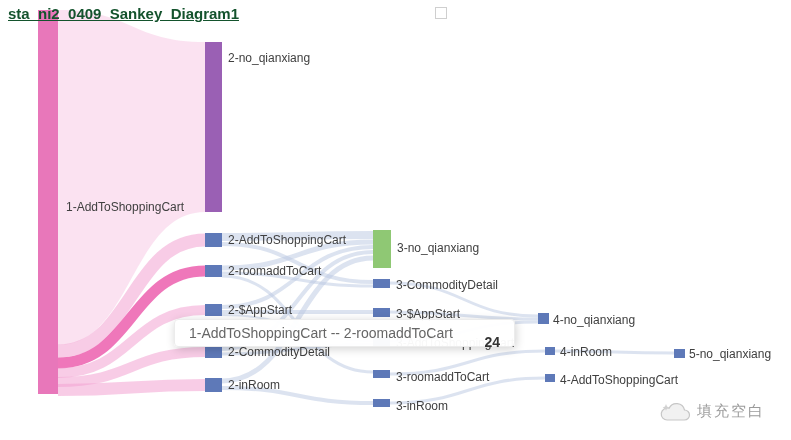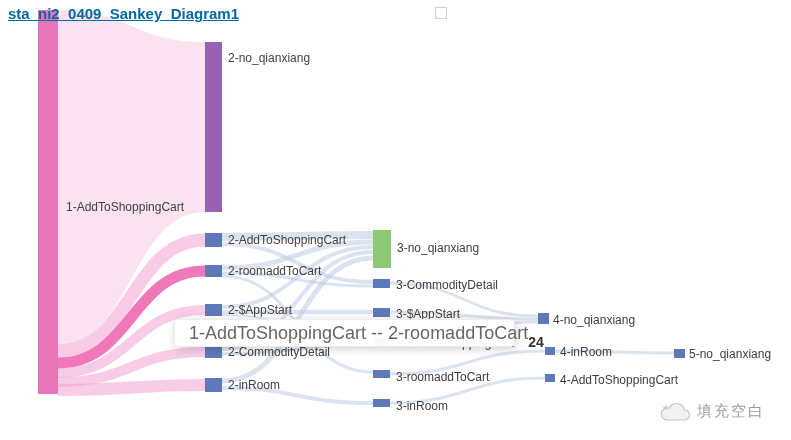--- a/index.html
+++ b/index.html
@@ -2,34 +2,34 @@
 <html><head>
 <meta charset="utf-8">
 <style>
   html,body{margin:0;padding:0;background:#fff;}
   .stage{
     position:relative;width:791px;height:440px;background:#ffffff;overflow:hidden;
     font-family:"Liberation Sans",sans-serif;
   }
   .chart-title{
     position:absolute;left:8px;top:5px;font-size:15px;font-weight:700;
-    color:#0369a1;text-decoration:underline;z-index:5;white-space:nowrap;
+    color:#14532d;text-decoration:underline;z-index:5;white-space:nowrap;
   }
   .toolbox-box{
     position:absolute;left:435px;top:7px;width:12px;height:12px;
     border:1px solid #cfcfcf;background:#fff;z-index:5;box-sizing:border-box;
   }
   #sankey{position:absolute;left:0;top:0;z-index:1;}
   .tooltip{
     position:absolute;left:174px;top:319px;width:341px;height:28px;box-sizing:border-box;
     background:rgba(255,255,255,0.96);border:1px solid #ececec;border-radius:4px;
     box-shadow:1px 2px 10px rgba(0,0,0,0.18);z-index:10;
     display:flex;align-items:center;padding:0 14px;
   }
-  .tooltip .tt-label{font-size:18px;color:#666;white-space:nowrap;}
+  .tooltip .tt-label{font-size:14px;color:#666;white-space:nowrap;}
   .tooltip .tt-value{font-size:14px;font-weight:700;color:#333;margin-left:auto;margin-top:18px;}
   .watermark{
     position:absolute;right:26px;bottom:16px;z-index:6;
     display:flex;align-items:center;gap:5px;opacity:0.85;justify-content:flex-end;
   }
   .watermark .wm-text{font-size:15px;color:#8a8a8a;letter-spacing:2px;white-space:nowrap;}
   .node-label{font-size:12px;fill:#404040;}
 </style>
 </head>
 <body>

